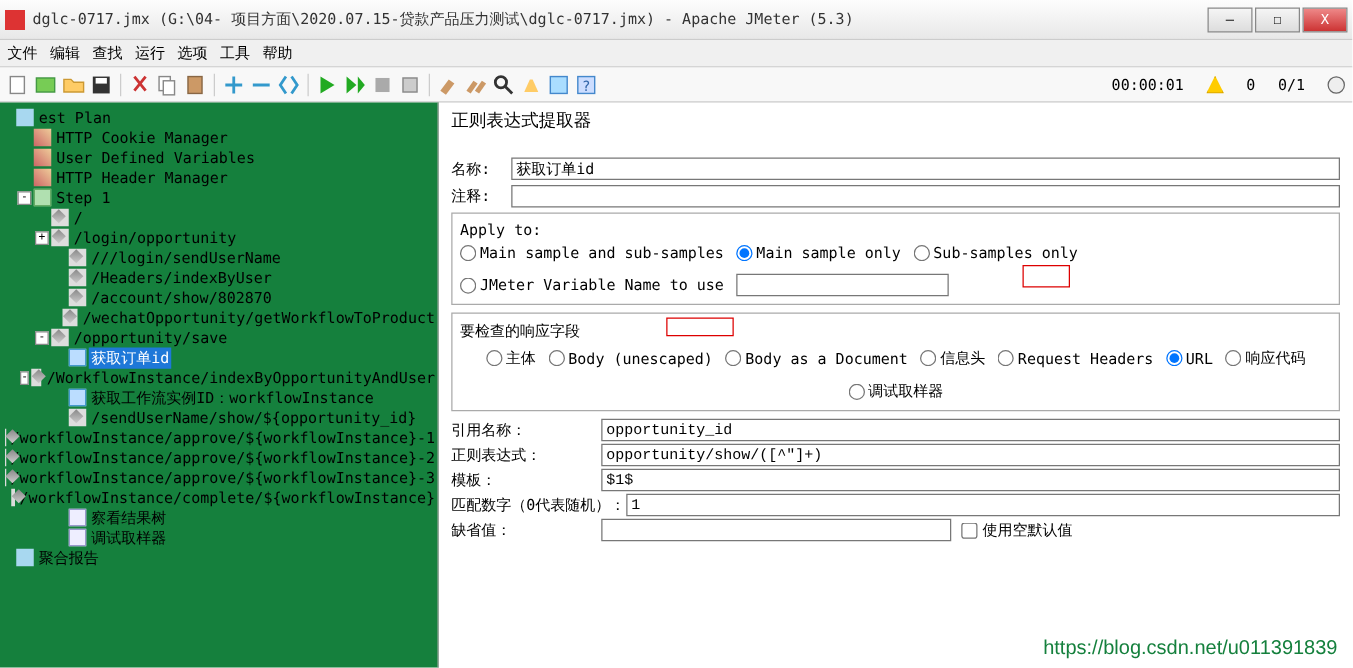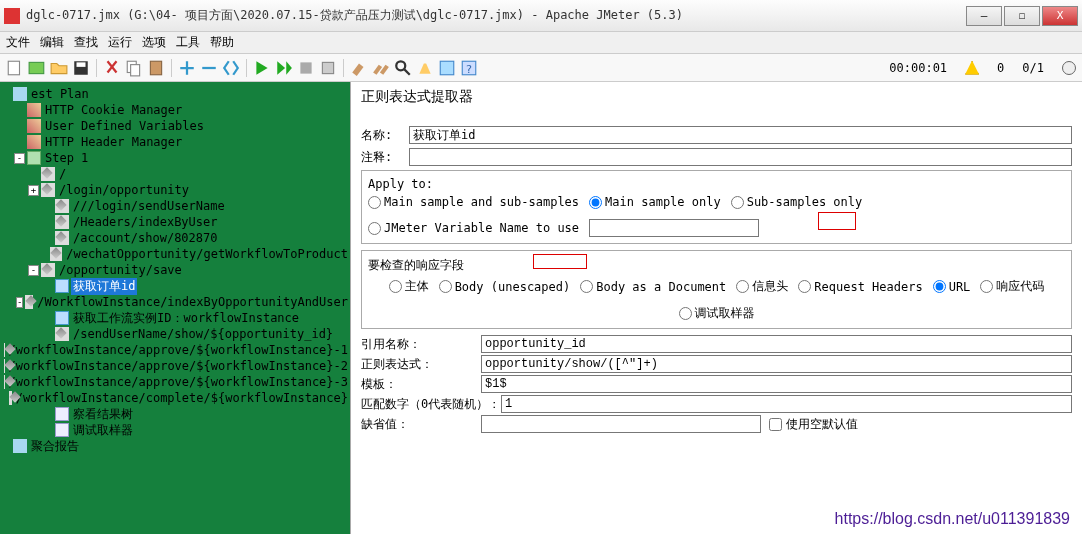--- a/index.html
+++ b/index.html
@@ -43,21 +43,21 @@
 .rrow { display: flex; align-items: center; gap: 10px; flex-wrap: wrap; }
 .rrow.center { justify-content: center; }
 .rrow label { display: flex; align-items: center; gap: 3px; font-family: monospace; }
 .rrow input[type=radio] { margin: 0; }
 .vartxt { width: 170px; border: 1px solid #777; height: 18px; }
 .prow { display: flex; align-items: center; margin-bottom: 2px; }
 .prow .pl { width: 120px; }
 .prow input[type=text] { flex: 1; border: 1px solid #777; height: 18px; padding: 0 3px; font-family: Liberation Mono, monospace; font-size: 12px; }
 .redbox1 { position: absolute; border: 1px solid #d00; pointer-events: none; }
 .chkrow { display: flex; align-items: center; gap: 4px; }
-.watermark { position: absolute; right: 12px; bottom: 6px; color: #4c1d95; font-family: sans-serif; font-size: 16px; }
+.watermark { position: absolute; right: 12px; bottom: 6px; color: #15803d; font-family: sans-serif; font-size: 16px; }
 svg { display: block; }
 </style>
 </head>
 <body>
 
 <div class="titlebar">
   <span class="icon"></span>
   <span class="title">dglc-0717.jmx (G:\04- 项目方面\2020.07.15-贷款产品压力测试\dglc-0717.jmx) - Apache JMeter (5.3)</span>
   <div class="winbtns">
     <div class="winbtn">—</div>

